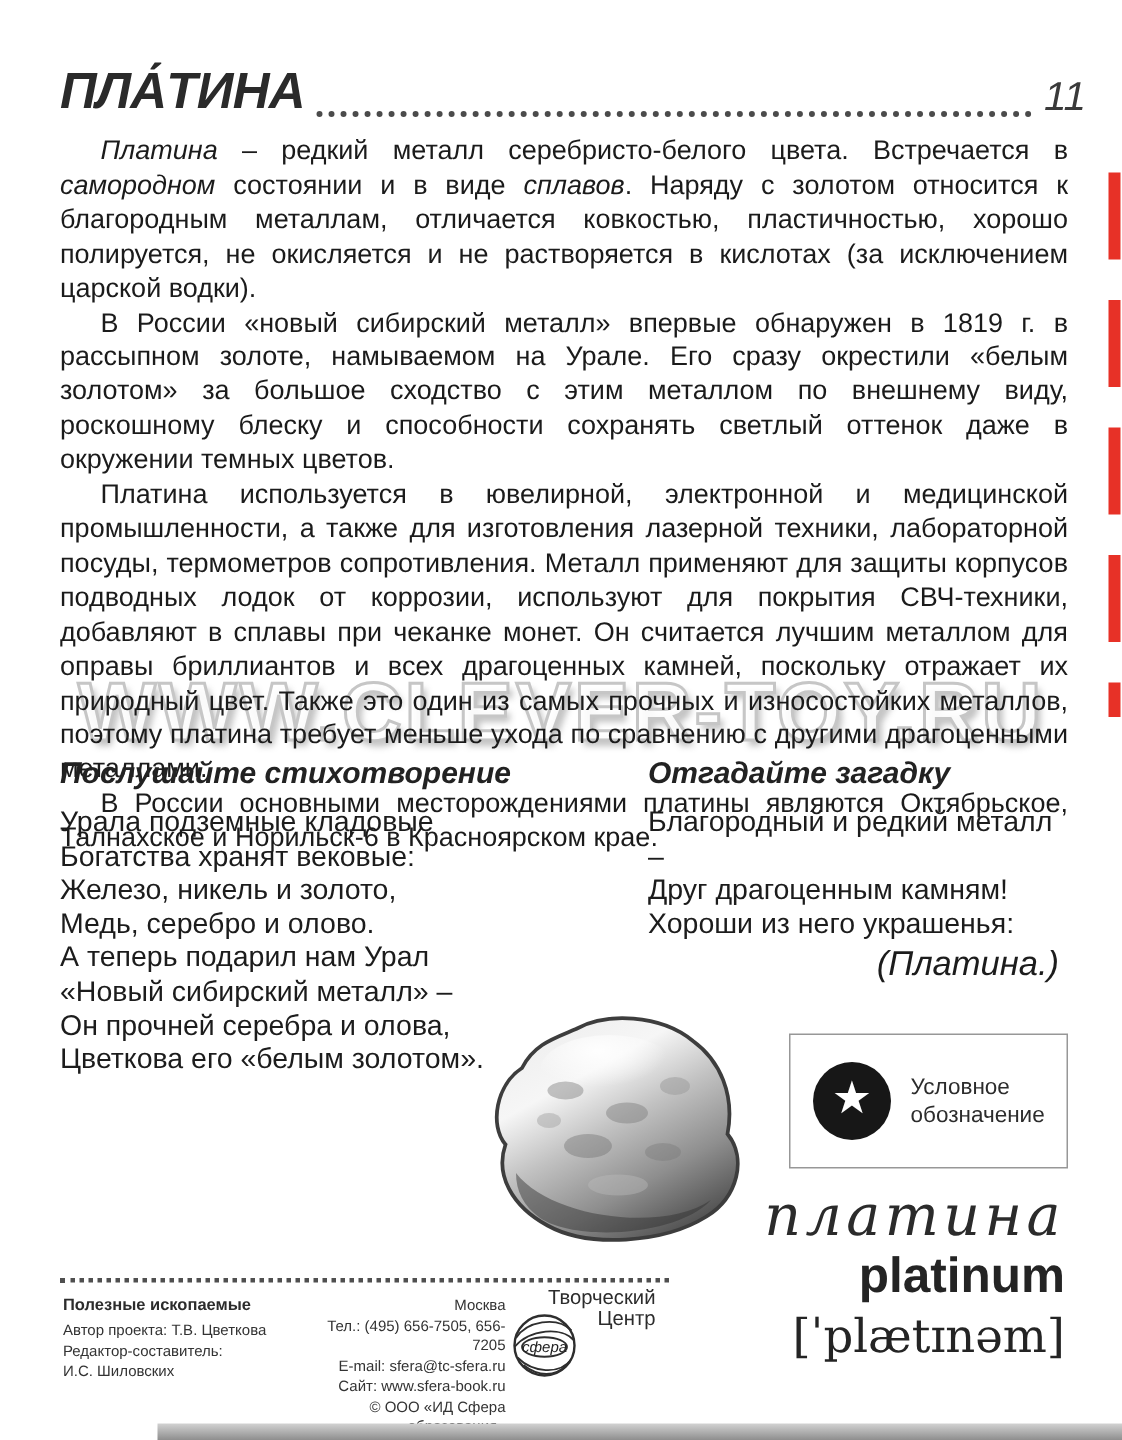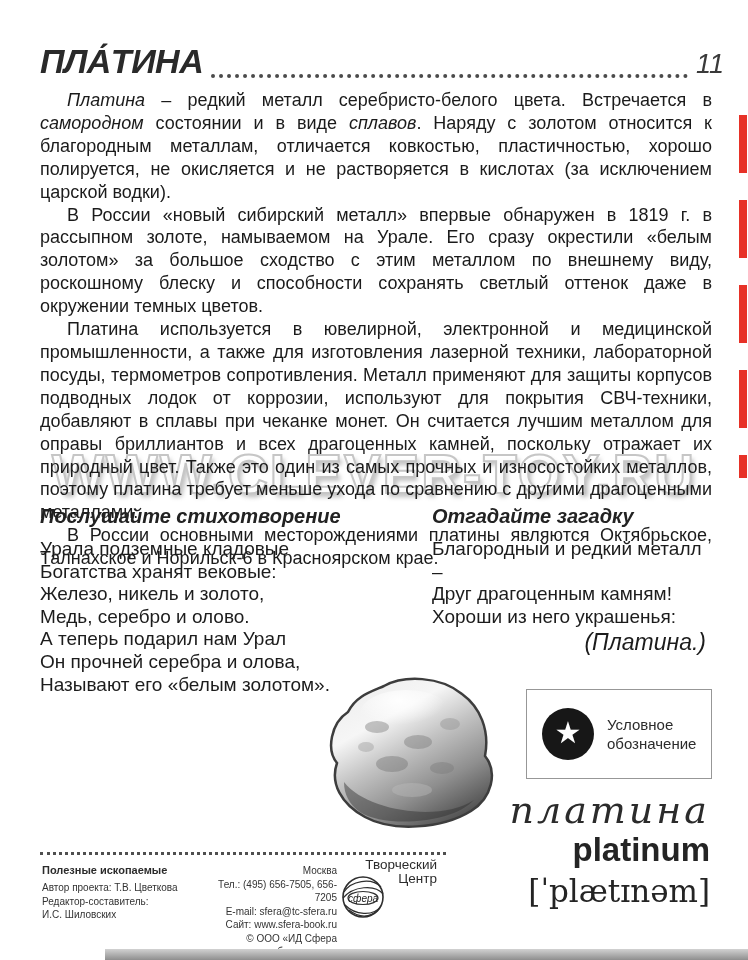--- a/index.html
+++ b/index.html
@@ -106,22 +106,23 @@
   </div>
 
   <div class="columns">
     <div class="col-left">
       <div class="sec-head">Послушайте стихотворение</div>
       <div class="vline">Урала подземные кладовые</div>
       <div class="vline">Богатства хранят вековые:</div>
       <div class="vline">Железо, никель и золото,</div>
       <div class="vline">Медь, серебро и олово.</div>
       <div class="vline">А теперь подарил нам Урал</div>
+      <div class="vline">«Новый сибирский металл» –</div>
       <div class="vline">Он прочней серебра и олова,</div>
-      <div class="vline">Называют его «белым золотом».</div>
+      <div class="vline">Цветкова его «белым золотом».</div>
     </div>
     <div class="col-right">
       <div class="sec-head">Отгадайте загадку</div>
       <div class="vline">Благородный и редкий металл –</div>
       <div class="vline">Друг драгоценным камням!</div>
       <div class="vline">Хороши из него украшенья:</div>
       <div class="riddle-answer">(Платина.)</div>
     </div>
   </div>
 

